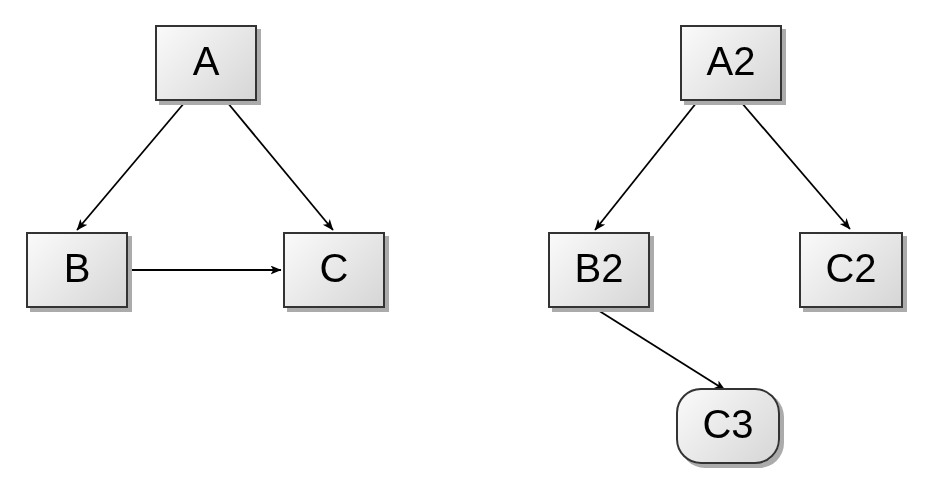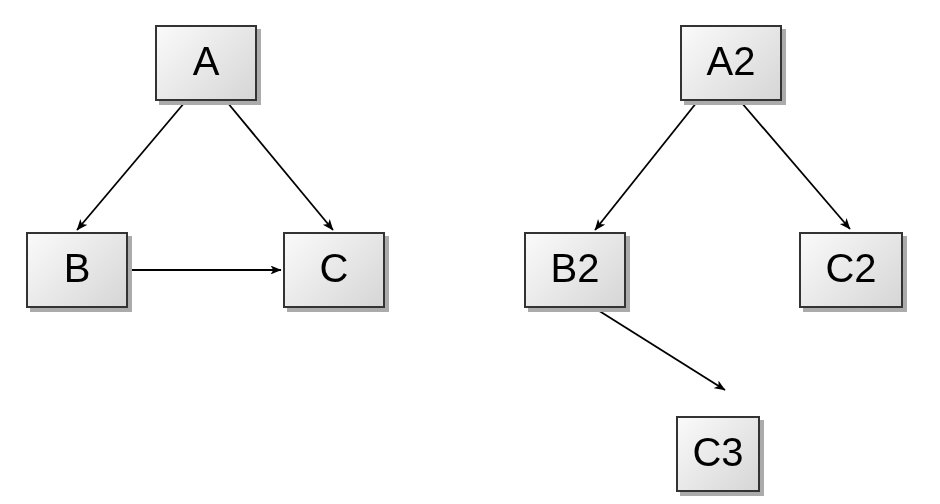--- a/index.html
+++ b/index.html
@@ -76,23 +76,23 @@
       </div>
       <div class="node" style="left: 26px; top: 232px; width: 102px; height: 76px;">
         <span class="node-label">B</span>
       </div>
       <div class="node" style="left: 283px; top: 232px; width: 102px; height: 76px;">
         <span class="node-label">C</span>
       </div>
       <div class="node" style="left: 669px; top: 25px; width: 102px; height: 76px; margin-left: 11px;">
         <span class="node-label">A2</span>
       </div>
-      <div class="node" style="left: 524px; top: 232px; width: 102px; height: 76px;">
+      <div class="node" style="left: 548px; top: 232px; width: 102px; height: 76px;">
         <span class="node-label">B2</span>
       </div>
       <div class="node" style="left: 799px; top: 232px; width: 104px; height: 76px;">
         <span class="node-label">C2</span>
       </div>
-      <div class="node" style="left: 676px; top: 416px; width: 84px; height: 76px;">
+      <div class="node" style="left: 676px; top: 388px; width: 104px; height: 76px; border-radius: 25px;">
         <span class="node-label">C3</span>
       </div>
     </div>
 </div>
 
 </body></html>

